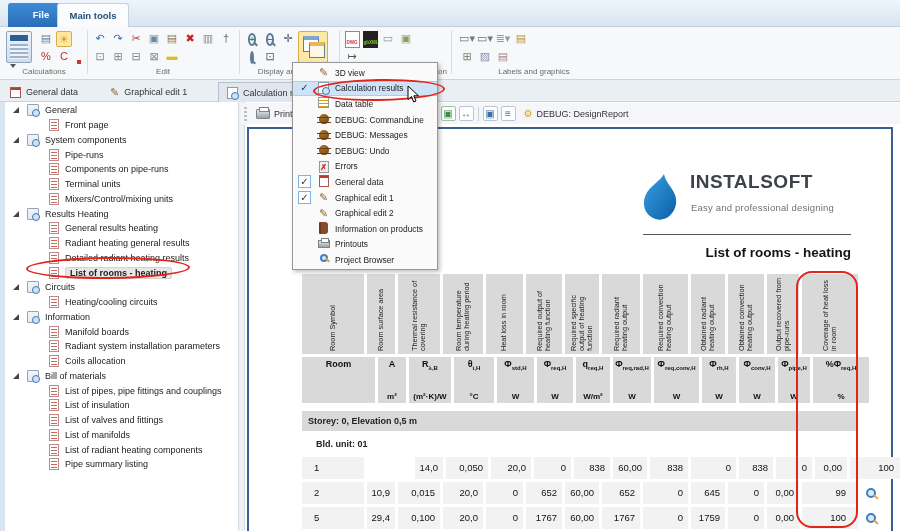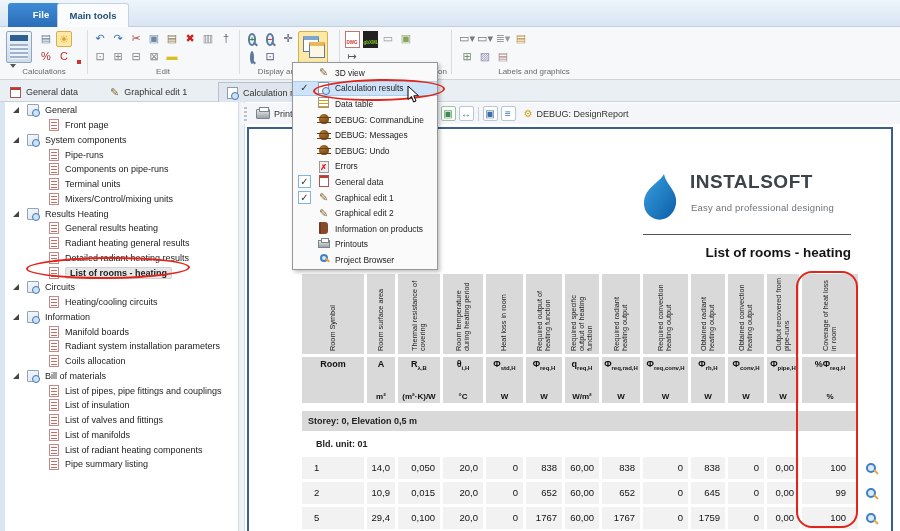--- a/index.html
+++ b/index.html
@@ -491,21 +491,21 @@
           <div class="rot">Obtained convection heating output</div>
         </div>
         <div class="hcell" style="width: 32px;">
           <div class="rot">Output recovered from pipe-runs</div>
         </div>
         <div class="hcell" style="width: 56px;">
           <div class="rot">Coverage of heat loss in room</div>
         </div>
       </div>
       <div class="trow">
-        <div class="scell" style="width: 62px;">
+        <div class="scell" style="width: 73px;">
           <span class="sym">Room</span>
           <span class="unit"></span>
         </div>
         <div class="scell" style="width: 28px;">
           <span class="sym">A</span>
           <span class="unit">m²</span>
         </div>
         <div class="scell" style="width: 42px;">
           <span class="sym">R<sub>λ,B</sub></span>
           <span class="unit">(m²·K)/W</span>
@@ -549,21 +549,21 @@
         <div class="scell" style="width: 56px;">
           <span class="sym">%Φ<sub>req,H</sub></span>
           <span class="unit">%</span>
         </div>
       </div>
       <div class="gap8"></div>
       <div class="stband" style="width: 556px;">Storey: 0, Elevation 0,5 m</div>
       <div class="bldband" style="width: 556px;">Bld. unit: 01</div>
       <div class="trow">
         <div class="cell al" style="width: 62px;">1</div>
-        <div class="cell ar" style="width: 28px;">14,0</div>
+        <div class="cell ar" style="width: 28px; margin-left: 48px;">14,0</div>
         <div class="cell ar" style="width: 42px;">0,050</div>
         <div class="cell ar" style="width: 40px;">20,0</div>
         <div class="cell ar" style="width: 37px;">0</div>
         <div class="cell ar" style="width: 36px;">838</div>
         <div class="cell ar" style="width: 34px;">60,00</div>
         <div class="cell ar" style="width: 38px;">838</div>
         <div class="cell ar" style="width: 45px;">0</div>
         <div class="cell ar" style="width: 34px;">838</div>
         <div class="cell ar" style="width: 36px;">0</div>
         <div class="cell ar" style="width: 32px;">0,00</div>

